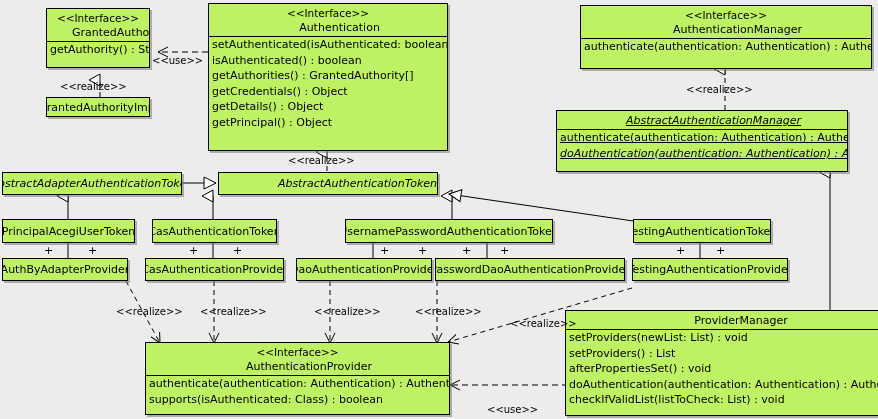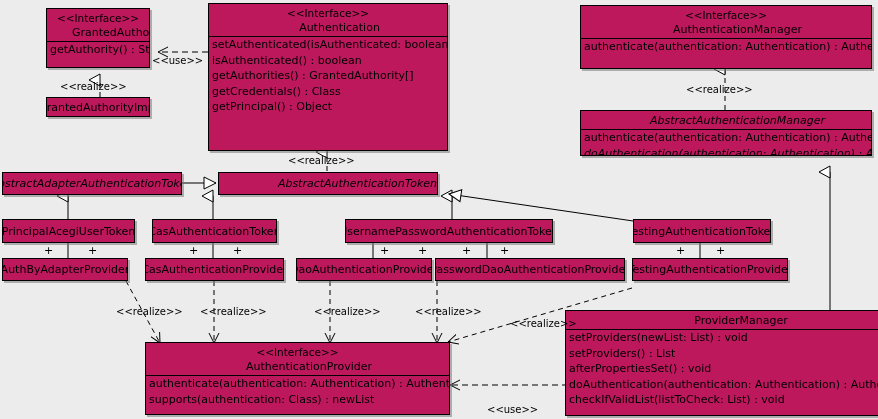--- a/index.html
+++ b/index.html
@@ -10,21 +10,21 @@
     overflow:hidden;
     position:relative;
   }
   #canvas{position:absolute;left:0;top:0;width:878px;height:419px;}
   svg.edges{position:absolute;left:0;top:0;width:878px;height:419px;pointer-events:none;}
 
   
   .uml{
     position:absolute;
     box-sizing:border-box;
-    background:#be185d;
+    background:#bef264;
     border:1px solid #000;
     box-shadow:2px 2px 0 rgba(120,120,120,0.55);
     z-index:5;
     overflow:hidden;
   }
   .hdr{
     box-sizing:border-box;
     text-align:center;
     padding:2px 2px 1px 2px;
     line-height:13px;
@@ -164,36 +164,37 @@
 
   <div class="uml" style="left:208px;top:3px;width:240px;height:148px;">
     <div class="hdr sep">
       <span class="stereo">&lt;&lt;Interface&gt;&gt;</span>
       <span class="cname">Authentication</span>
     </div>
     <div class="members">
       <div class="m">setAuthenticated(isAuthenticated: boolean) : void</div>
       <div class="m">isAuthenticated() : boolean</div>
       <div class="m">getAuthorities() : GrantedAuthority[]</div>
-      <div class="m">getCredentials() : Class</div>
+      <div class="m">getCredentials() : Object</div>
+      <div class="m">getDetails() : Object</div>
       <div class="m">getPrincipal() : Object</div>
     </div>
   </div>
 
   <div class="uml" style="left:580px;top:5px;width:292px;height:64px;">
     <div class="hdr sep">
       <span class="stereo">&lt;&lt;Interface&gt;&gt;</span>
       <span class="cname">AuthenticationManager</span>
     </div>
     <div class="members">
       <div class="m">authenticate(authentication: Authentication) : Authentication</div>
     </div>
   </div>
 
-  <div class="uml" style="left:580px;top:110px;width:292px;height:46px;">
+  <div class="uml" style="left:556px;top:110px;width:292px;height:62px;text-decoration:underline;">
     <div class="hdr sep">
       <span class="cname abs">AbstractAuthenticationManager</span>
     </div>
     <div class="members">
       <div class="m">authenticate(authentication: Authentication) : Authentication</div>
       <div class="m abs">doAuthentication(authentication: Authentication) : Authentication</div>
     </div>
   </div>
 
   <div class="uml simple abs" style="left:2px;top:172px;width:180px;height:23px;">
@@ -240,21 +241,21 @@
     <span>TestingAuthenticationProvider</span>
   </div>
 
   <div class="uml" style="left:145px;top:342px;width:305px;height:73px;">
     <div class="hdr sep">
       <span class="stereo">&lt;&lt;Interface&gt;&gt;</span>
       <span class="cname">AuthenticationProvider</span>
     </div>
     <div class="members">
       <div class="m">authenticate(authentication: Authentication) : Authentication</div>
-      <div class="m">supports(authentication: Class) : newList</div>
+      <div class="m">supports(isAuthenticated: Class) : boolean</div>
     </div>
   </div>
 
   <div class="uml" style="left:565px;top:310px;width:329px;height:106px;">
     <div class="hdr sep">
       <span class="cname">ProviderManager</span>
     </div>
     <div class="members">
       <div class="m">setProviders(newList: List) : void</div>
       <div class="m">setProviders() : List</div>

